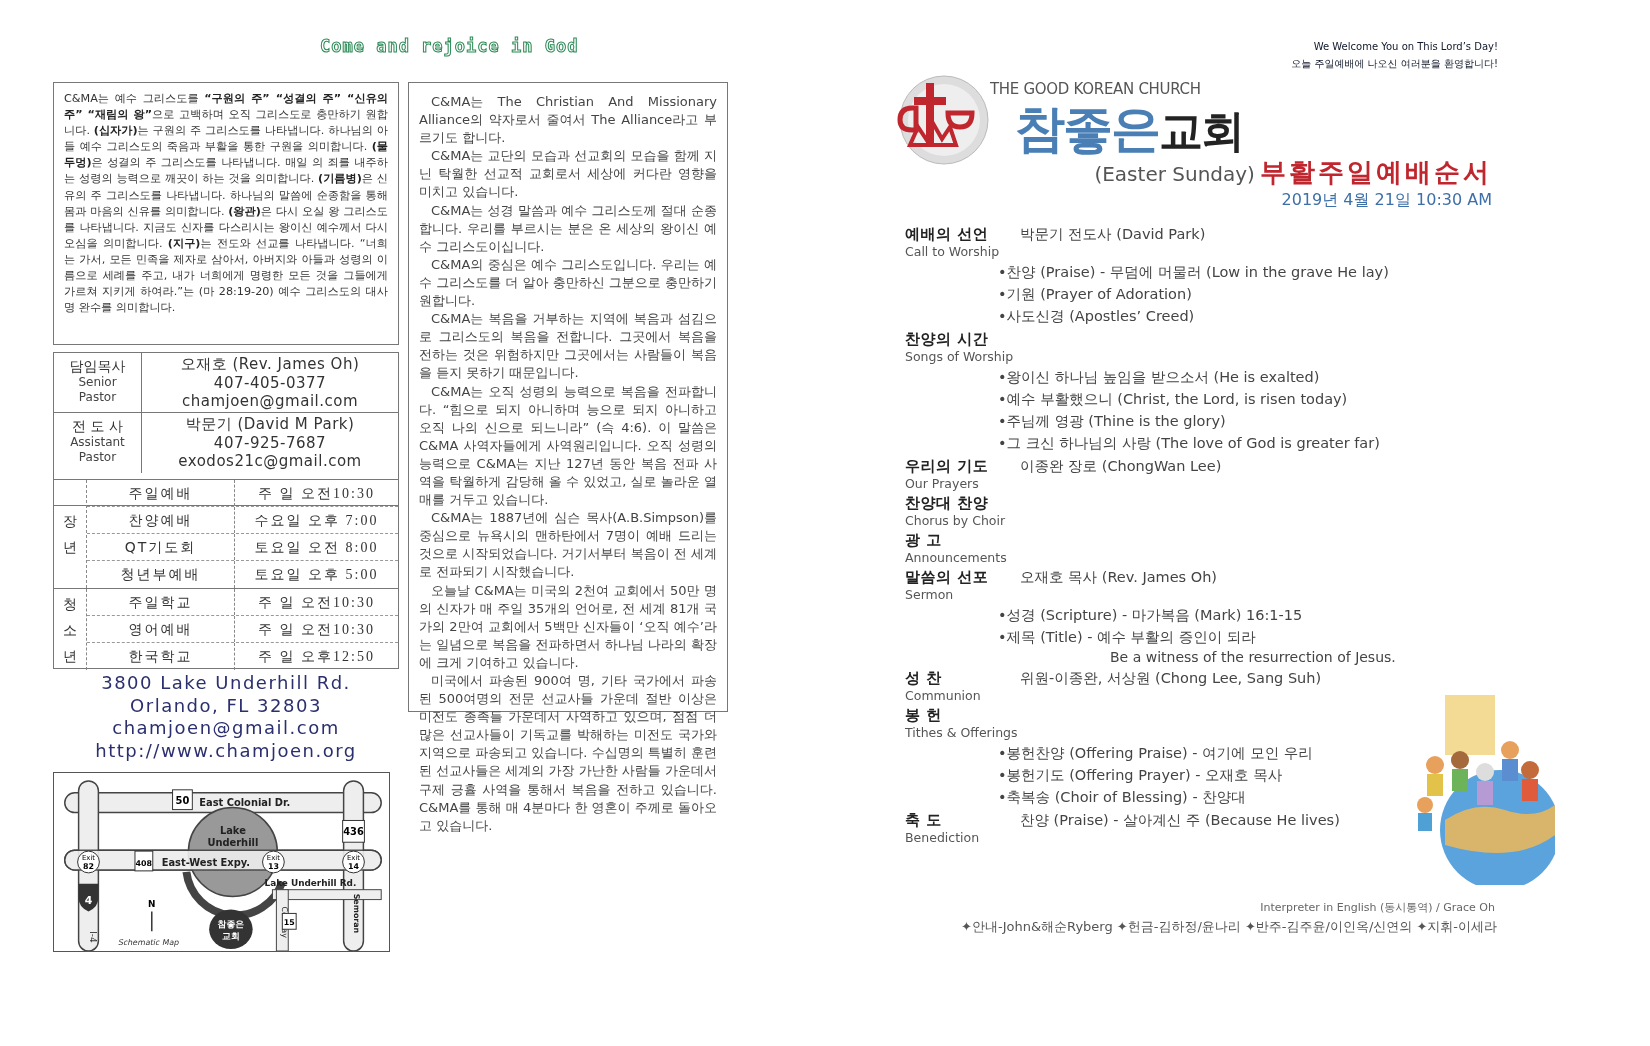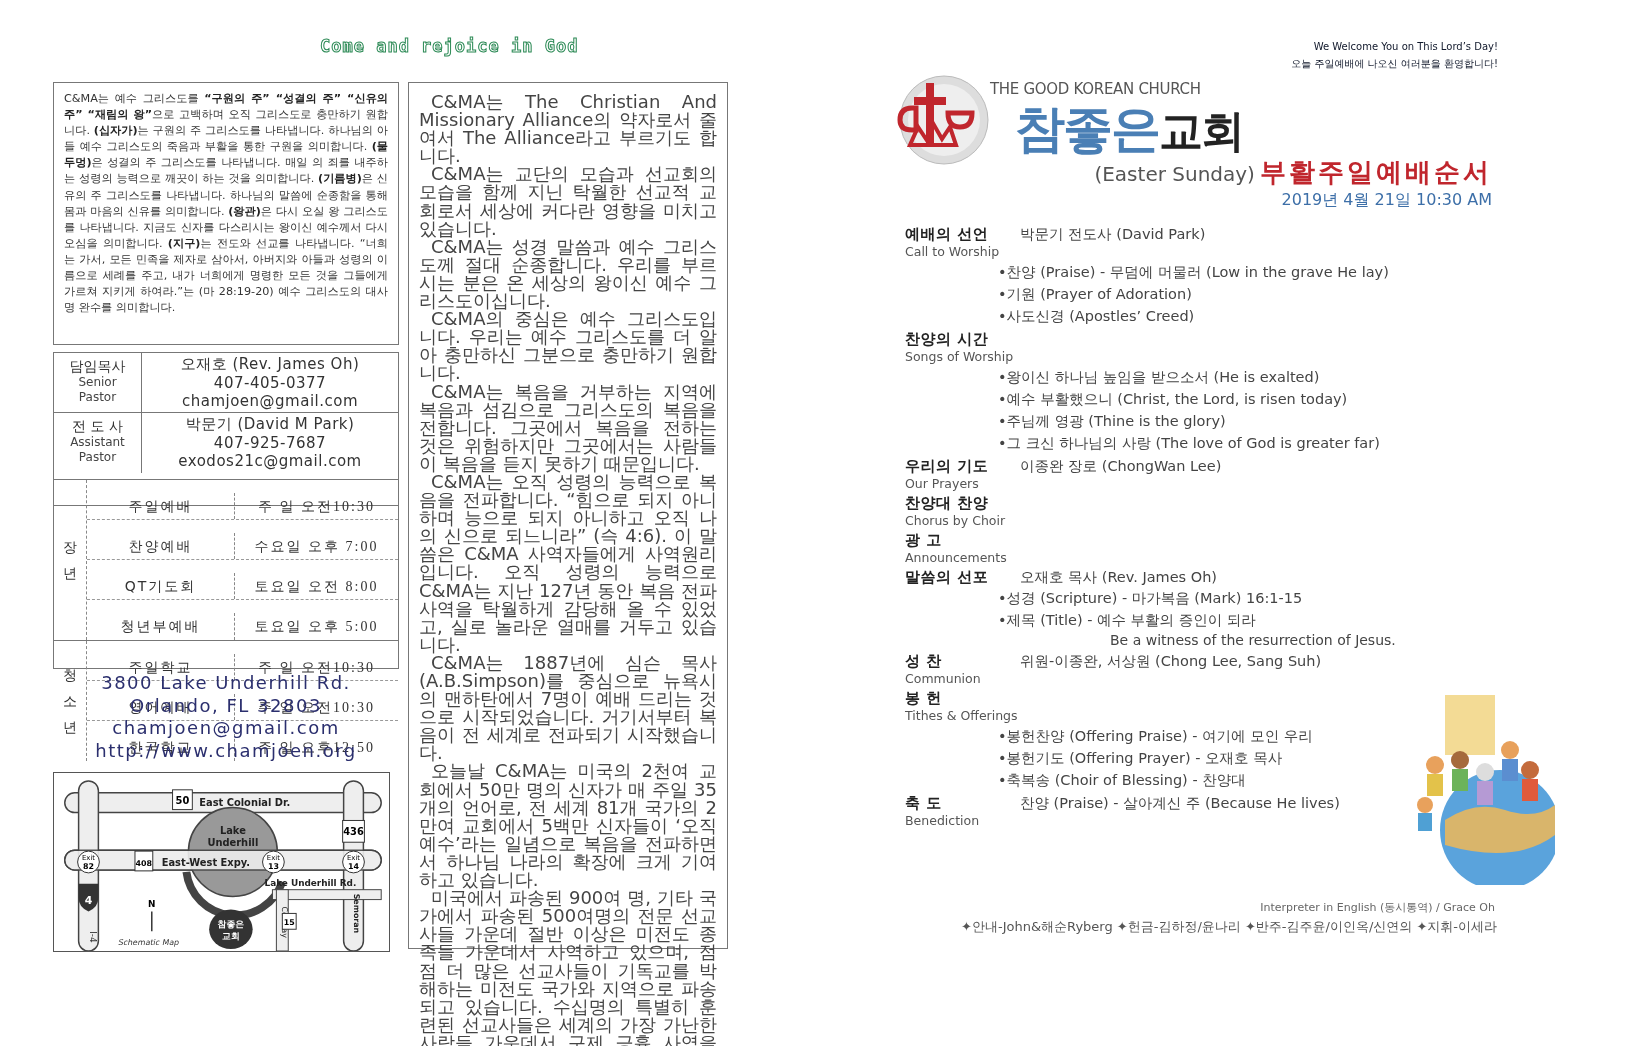--- a/index.html
+++ b/index.html
@@ -18,32 +18,32 @@
   .staff-role { width: 88px; border-right: 1.5px solid #777; text-align: center; padding-top: 4px; }
   .staff-role .ko { font-size: 14px; line-height: 18px; }
   .staff-role .en { font-size: 12px; line-height: 15px; color: #444; }
   .staff-info { flex: 1; text-align: center; font-size: 15px; line-height: 18.5px; letter-spacing: 0.5px; padding-top: 2px; }
 
   .sched { left: 53px; top: 479px; width: 346px; height: 190px; }
   .sched-group { display: flex; border-bottom: 1.5px solid #777; }
   .sched-group:last-child { border-bottom: none; }
   .sched-label { width: 33px; border-right: 1.5px dashed #888; display: flex; flex-direction: column; justify-content: center; align-items: center; font-size: 14px; line-height: 26px; }
   .sched-rows { flex: 1; }
-  .sched-row { display: flex; height: 27px; border-bottom: 1.5px dashed #999; align-items: center; font-size: 14px; letter-spacing: 2px; margin-top: 13px; }
+  .sched-row { display: flex; height: 27px; border-bottom: 1.5px dashed #999; align-items: center; font-size: 14px; letter-spacing: 2px; }
   .sched-row:last-child { border-bottom: none; }
   .sched-name { width: 148px; text-align: center; border-right: 1.5px dashed #888; height: 100%; line-height: 27px; }
   .sched-time { flex: 1; text-align: center; line-height: 27px; font-family: Liberation Serif, serif; }
 
   .address { left: 53px; top: 672px; width: 346px; text-align: center; font-size: 18px; line-height: 22.5px; color: #2b2f6e; letter-spacing: 1.5px; }
 
   .map { left: 53px; top: 772px; width: 337px; height: 180px; border: 1.5px solid #555; background: #fff; overflow: hidden; }
   .map svg { width: 100%; height: 100%; }
 
   
-  .about { left: 408px; top: 82px; width: 320px; height: 867px; padding: 10px 10px; font-size: 18px; line-height: 18.1px; color: #444; text-align: justify; }
+  .about { left: 408px; top: 82px; width: 320px; height: 630px; padding: 10px 10px; font-size: 13px; line-height: 18.1px; color: #444; text-align: justify; }
   .about p { text-indent: 12px; }
 
   
   .welcome { right: 152px; top: 38px; text-align: right; color: #0f172a; font-size: 10px; line-height: 17px; }
   .logo { left: 886px; top: 75px; width: 440px; height: 90px; }
   .logo-en { left: 990px; top: 80px; font-size: 15px; color: #555; letter-spacing: -0.3px; }
   .logo-ko { left: 1015px; top: 96px; font-size: 50px; font-weight: bold; color: #4a7fb5; letter-spacing: -2px; }
   .logo-ko span { color: #222; font-size: 44px; }
   .title { right: 158px; top: 155px; text-align: right; }
   .title .en { font-size: 20px; color: #555; }
@@ -287,20 +287,21 @@
         <span class="sec-ko">광          고</span>
         <span class="sec-leader"></span>
       </div>
       <div class="sec-en">Announcements</div>
     </div>
     <div class="sec">
       <div class="sec-head">
         <span class="sec-ko">말씀의 선포</span>
         <span class="sec-leader">오재호 목사 (Rev. James Oh)</span>
       </div>
+      <div class="sec-en">Sermon</div>
       <div class="item">•성경 (Scripture) - 마가복음 (Mark) 16:1-15</div>
       <div class="item">•제목 (Title) - 예수 부활의 증인이 되라</div>
       <div class="item-sub">Be a witness of the resurrection of Jesus.</div>
     </div>
     <div class="sec">
       <div class="sec-head">
         <span class="sec-ko">성          찬</span>
         <span class="sec-leader">위원-이종완, 서상원 (Chong Lee, Sang Suh)</span>
       </div>
       <div class="sec-en">Communion</div>

